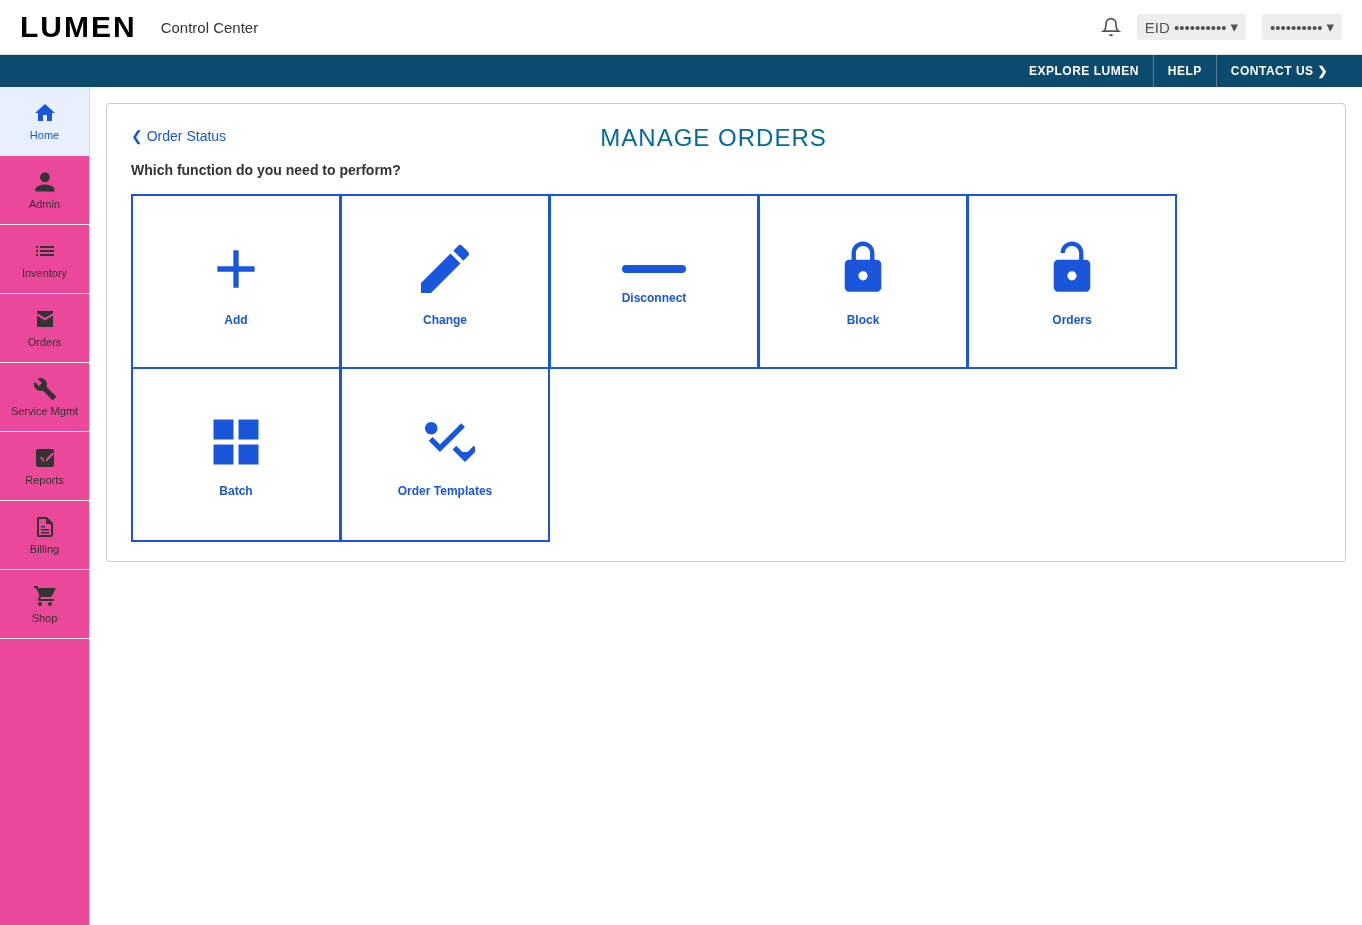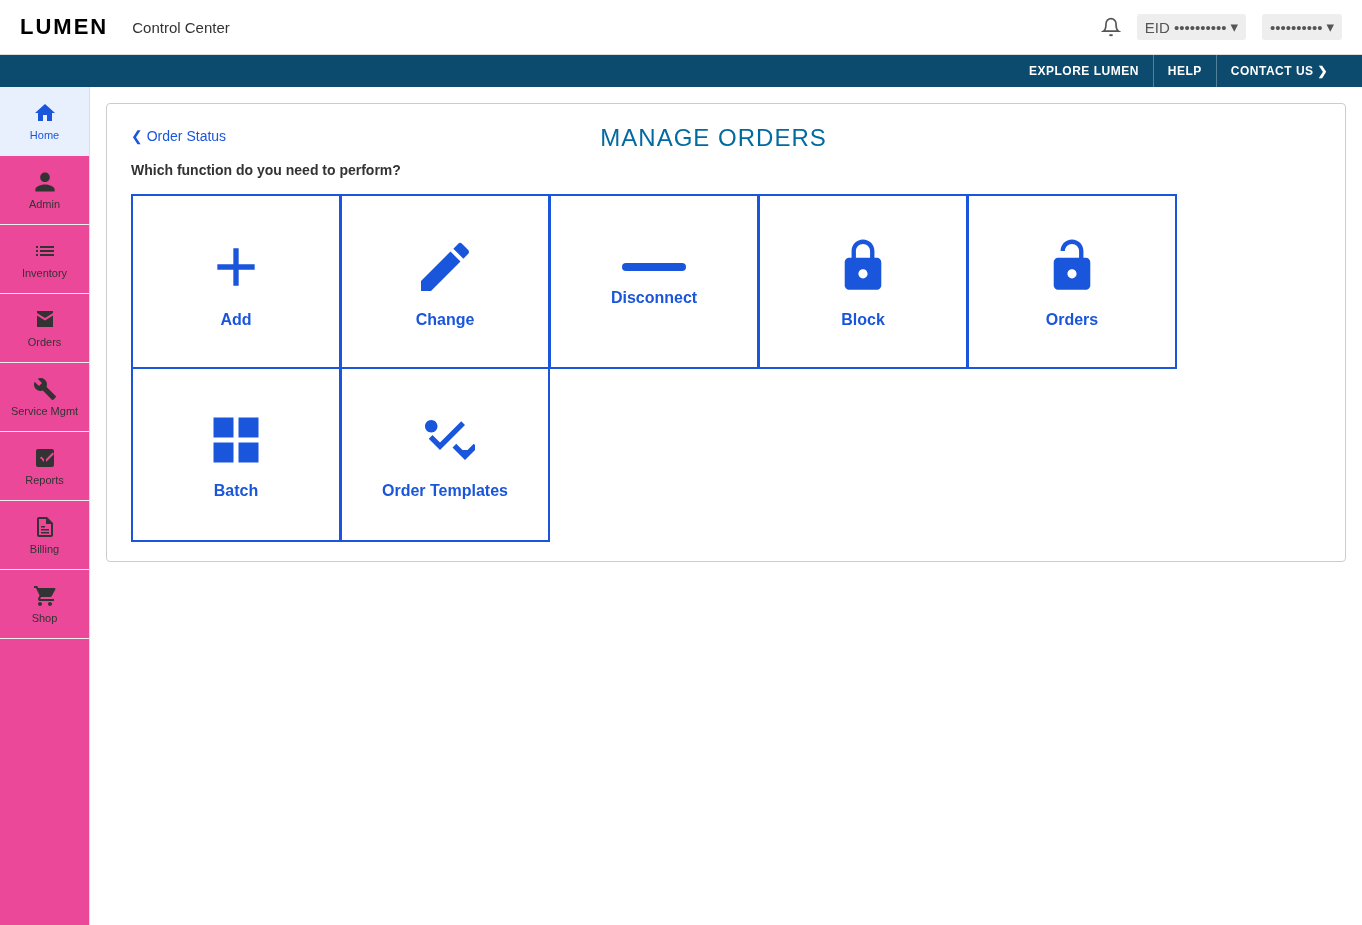--- a/index.html
+++ b/index.html
@@ -8,21 +8,21 @@
     
     .top-header {
       display: flex;
       align-items: center;
       background: #fff;
       border-bottom: 1px solid #ddd;
       height: 55px;
       padding: 0 20px;
     }
     .logo {
-      font-size: 22px;
+      font-size: 30px;
       font-weight: bold;
       letter-spacing: 2px;
       color: #000;
       margin-right: 24px;
     }
     .app-title {
       font-size: 15px;
       color: #333;
       flex: 1;
     }
@@ -168,21 +168,21 @@
       transition: background 0.15s;
       gap: 12px;
     }
     .tile-icon {
       color: #1a56db;
       display: flex;
       align-items: center;
       justify-content: center;
     }
     .tile-label {
-      font-size: 16px;
+      font-size: 12px;
       font-weight: bold;
       color: #1a56db;
     }
 
     
     svg { display: block; }
   </style>
 </head>
 <body>
 

